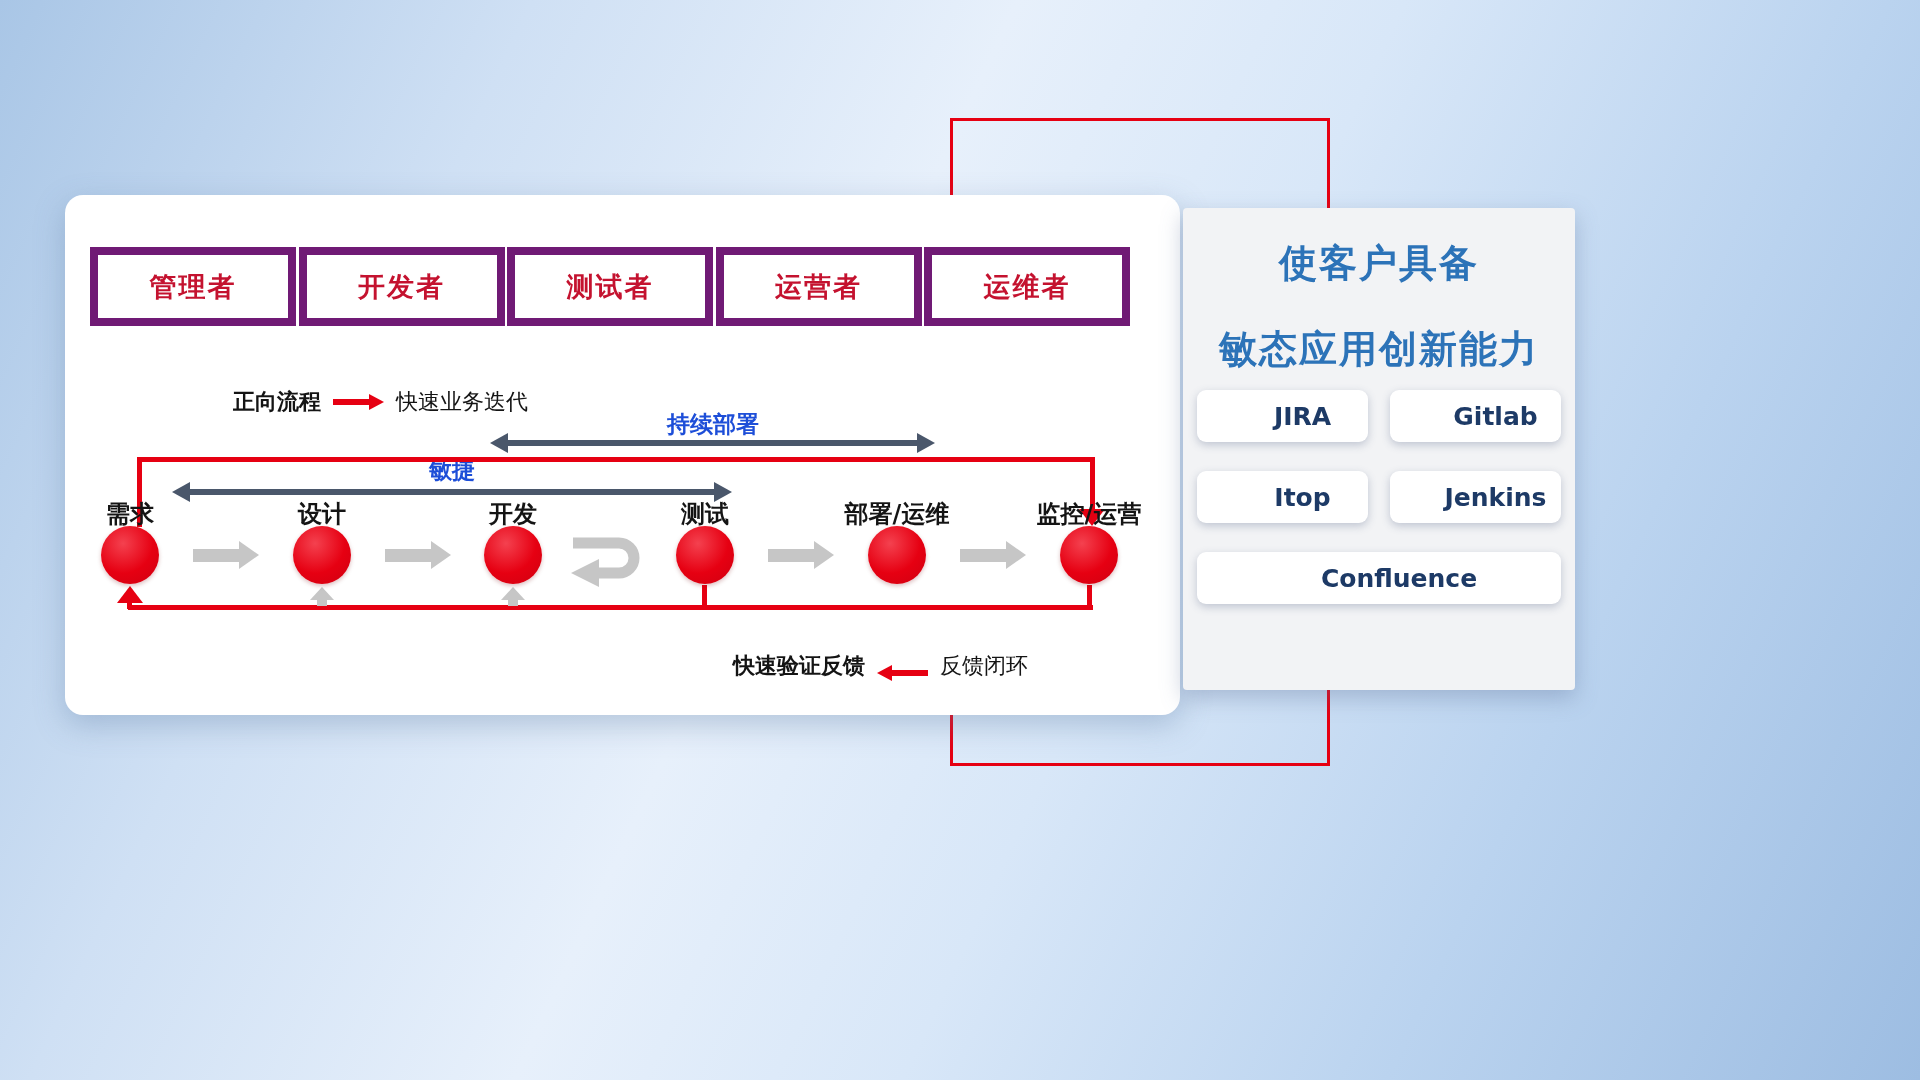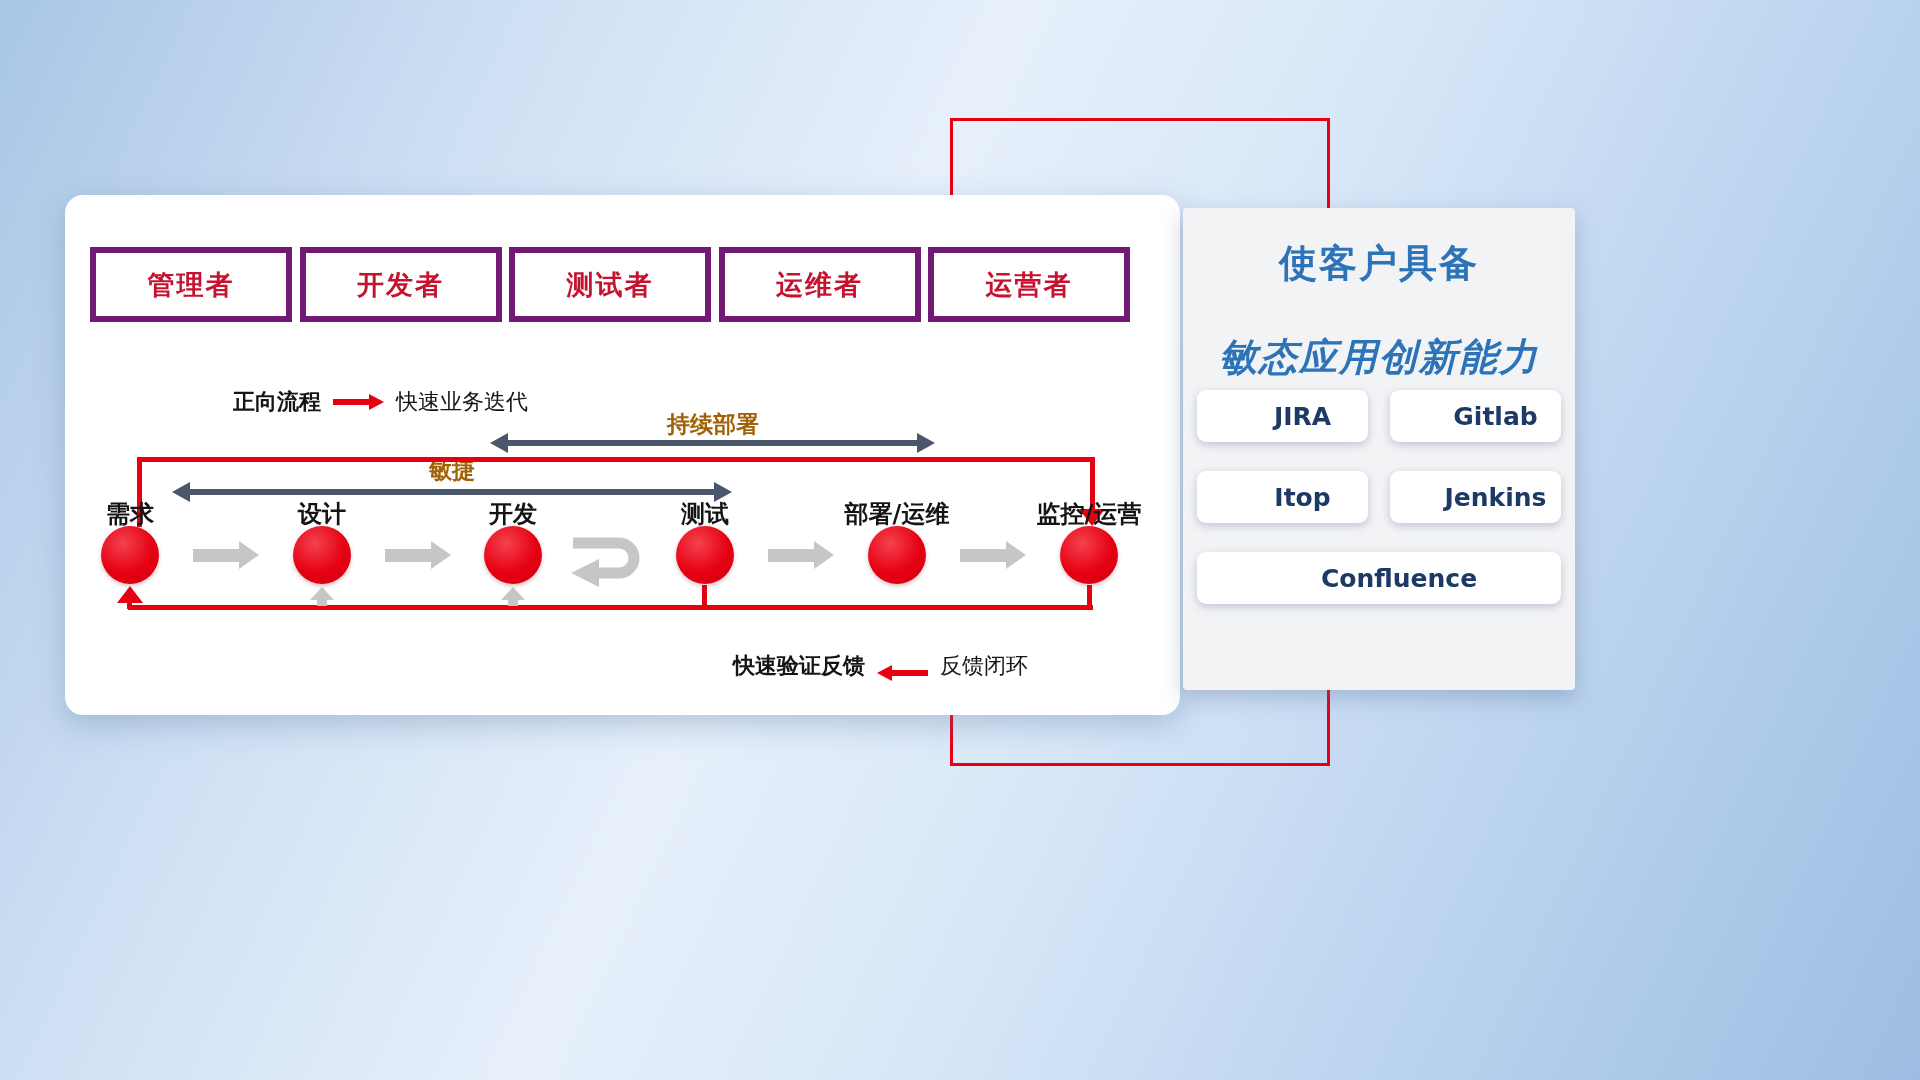--- a/index.html
+++ b/index.html
@@ -18,21 +18,21 @@
   }
   
   .card{
     position:absolute;left:65px;top:195px;width:1115px;height:520px;
     background:#ffffff;border-radius:18px;z-index:2;
     box-shadow:0 10px 30px rgba(90,120,160,.35);
   }
   
   .roles{position:absolute;left:25px;top:52px;width:1040px;display:flex;justify-content:space-between;}
   .role-box{
-    width:190px;height:63px;border:6px solid #701a75;background:#fff;
+    width:190px;height:63px;border:8px solid #701a75;background:#fff;
     display:flex;align-items:center;justify-content:center;
     font-size:27px;font-weight:bold;color:var(--role-red,#c4122f);letter-spacing:2px;
   }
   .subtitle{
     position:absolute;left:42px;top:140px;width:1074px;
     font-size:23px;font-weight:bold;color:#141414;white-space:nowrap;letter-spacing:.5px;
   }
   
   .legend{position:absolute;display:flex;align-items:center;gap:12px;font-size:22px;color:#141414;}
   .legend .bold{font-weight:bold;}
@@ -42,21 +42,21 @@
   .mini-arrow .head-l{width:0;height:0;border-top:8px solid transparent;border-bottom:8px solid transparent;border-right:15px solid var(--accent-red,#e60012);}
   .legend-forward{left:168px;top:192px;}
   .legend-feedback{left:668px;top:456px;align-items:flex-end;}
   
   .dbl{position:absolute;display:flex;align-items:center;height:20px;}
   .dbl .bar{flex:1;height:6px;background:var(--dark-arrow,#4a576b);}
   .dbl .hl{width:0;height:0;border-top:10px solid transparent;border-bottom:10px solid transparent;border-right:18px solid var(--dark-arrow,#4a576b);}
   .dbl .hr{width:0;height:0;border-top:10px solid transparent;border-bottom:10px solid transparent;border-left:18px solid var(--dark-arrow,#4a576b);}
   .cd-arrow{left:425px;top:238px;width:445px;}
   .agile-arrow{left:107px;top:287px;width:560px;}
-  .span-label{position:absolute;transform:translateX(-50%);font-size:23px;font-weight:bold;color:#a16207;white-space:nowrap;}
+  .span-label{position:absolute;transform:translateX(-50%);font-size:23px;font-weight:bold;color:#1d4ed8;white-space:nowrap;}
   .cd-label{left:648px;top:214px;}
   .agile-label{left:387px;top:260px;}
   
   .redbar{position:absolute;background:var(--accent-red,#e60012);}
   .loop-h{left:72px;top:262px;width:958px;height:5px;}
   .loop-lv{left:72px;top:262px;width:5px;height:70px;}
   .loop-rv{left:1025px;top:262px;width:5px;height:54px;}
   .tri{position:absolute;width:0;height:0;}
   .loop-ra{left:1014px;top:314px;border-left:13px solid transparent;border-right:13px solid transparent;border-top:17px solid var(--accent-red,#e60012);}
   
@@ -81,21 +81,21 @@
   .ga .head{width:0;height:0;border-top:14px solid transparent;border-bottom:14px solid transparent;border-left:20px solid var(--gray-arrow,#c6c6c6);}
   .ga-loop{position:absolute;left:498px;top:332px;}
   
   .panel{
     position:absolute;left:1183px;top:208px;width:392px;height:482px;
     background:#f2f3f5;border-radius:4px;z-index:3;
     box-shadow:0 8px 22px rgba(90,110,150,.35);
   }
   .panel-t{position:absolute;left:0;width:100%;text-align:center;font-size:38px;font-weight:bold;color:var(--title-blue,#2c73b8);letter-spacing:2px;white-space:nowrap;}
   .panel-t1{top:30px;}
-  .panel-t2{top:124px;font-style:italic;}
+  .panel-t2{top:116px;}
   .tools{position:absolute;left:14px;right:14px;top:182px;display:grid;grid-template-columns:1fr 1fr;column-gap:22px;row-gap:29px;}
   .tool{
     height:52px;background:#ffffff;border-radius:9px;
     box-shadow:0 3px 8px rgba(60,80,120,.28);
     display:flex;align-items:center;justify-content:center;
     font-size:25px;font-weight:bold;color:var(--tool-text,#1d3a66);padding-left:40px;
   }
   .tool.wide{grid-column:1 / -1;}
 </style>
 </head>
@@ -111,24 +111,24 @@
       <div class="role-box">
           <span>管理者</span>
         </div>
       <div class="role-box">
           <span>开发者</span>
         </div>
       <div class="role-box">
           <span>测试者</span>
         </div>
       <div class="role-box">
+          <span>运营者</span>
+        </div>
+      <div class="role-box">
           <span>运维者</span>
-        </div>
-      <div class="role-box">
-          <span>运营者</span>
         </div>
     </div>
 
 
     <div class="legend legend-forward">
       <span class="bold">正向流程</span>
       <span class="mini-arrow">
           <span class="bar"></span>
           <span class="head-r"></span>
         </span>

